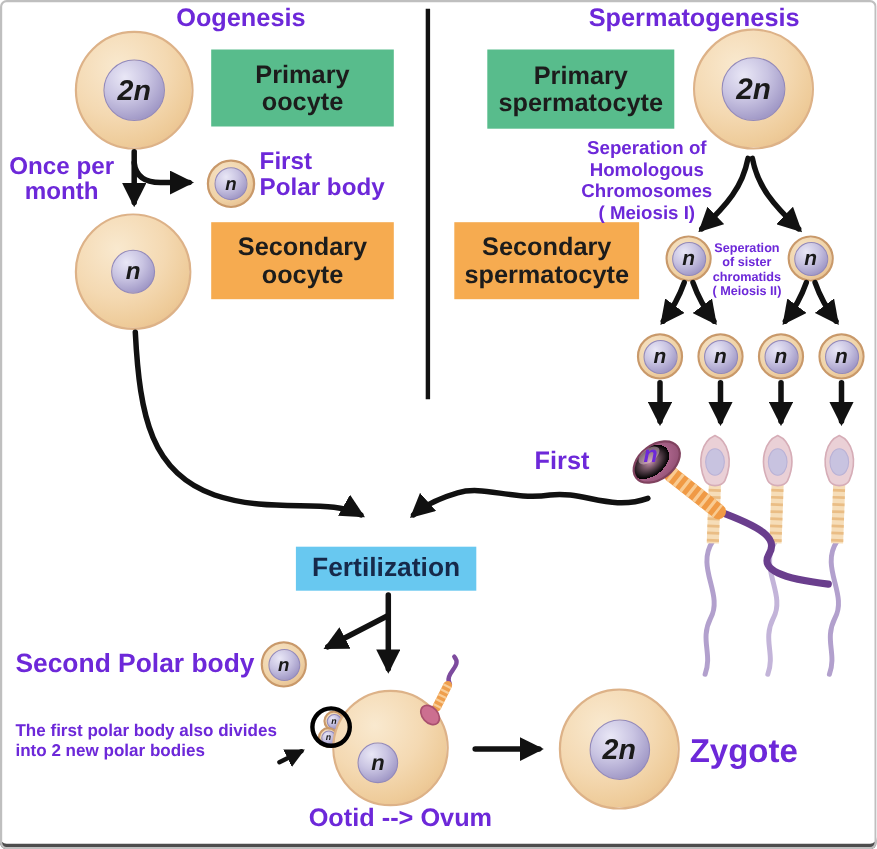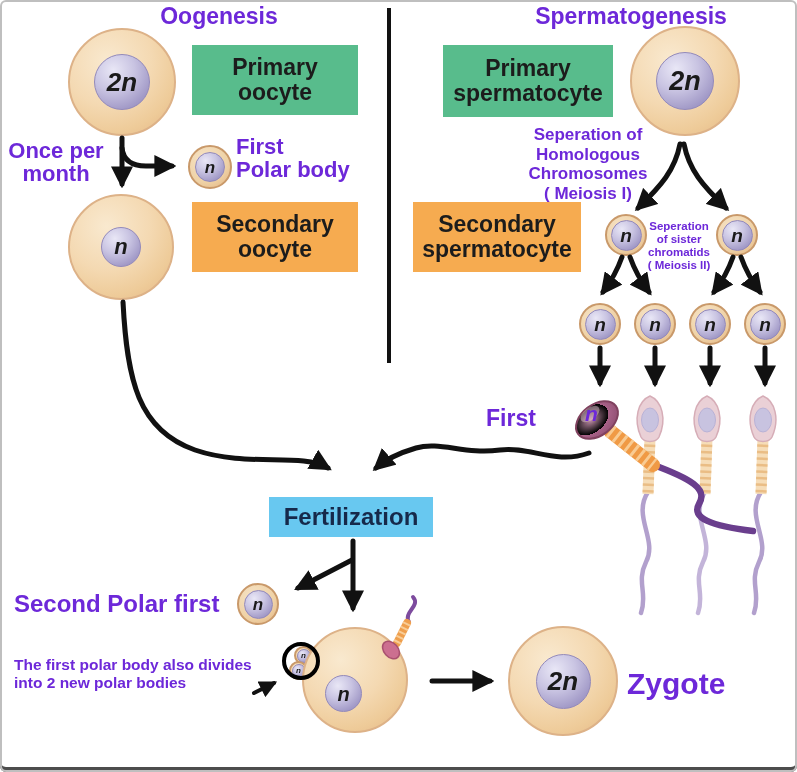--- a/index.html
+++ b/index.html
@@ -49,23 +49,24 @@
   <div class="lbl ctr" style="left:526px;top:125px;width:124px;font-size:17px;line-height:1.16;">Seperation of
 Homologous
 Chromosomes
 ( Meiosis I)</div>
   <div class="lbl ctr" style="left:638px;top:220px;width:82px;font-size:11.5px;line-height:1.14;">Seperation
 of sister
 chromatids
 ( Meiosis II)</div>
   <div class="lbl" style="left:486px;top:406px;font-size:23px;">First</div>
   <div class="lbl" style="left:585px;top:403px;font-size:21px;font-style:italic;z-index:6;">n</div>
-  <div class="lbl" style="left:14px;top:591px;font-size:24px;">Second Polar first</div>
+  <div class="lbl" style="left:14px;top:591px;font-size:24px;">Second Polar body</div>
   <div class="lbl" style="left:14px;top:656px;font-size:15.5px;line-height:1.18;">The first polar body also divides
 into 2 new polar bodies</div>
+  <div class="lbl ctr" style="left:264px;top:731px;width:200px;font-size:23px;">Ootid --&gt; Ovum</div>
   <div class="lbl" style="left:627px;top:668px;font-size:30px;">Zygote</div>
 
   <div class="cell" style="left:68px;top:28px;width:108px;height:108px;">
     <div class="nuc" style="width:56px;height:56px;">
         <span class="ploidy" style="font-size:26px;">2n</span>
       </div>
   </div>
   <div class="cell cell-sm" style="left:188px;top:145px;width:44px;height:44px;">
     <div class="nuc" style="width:30px;height:30px;">
         <span class="ploidy" style="font-size:17px;">n</span>

